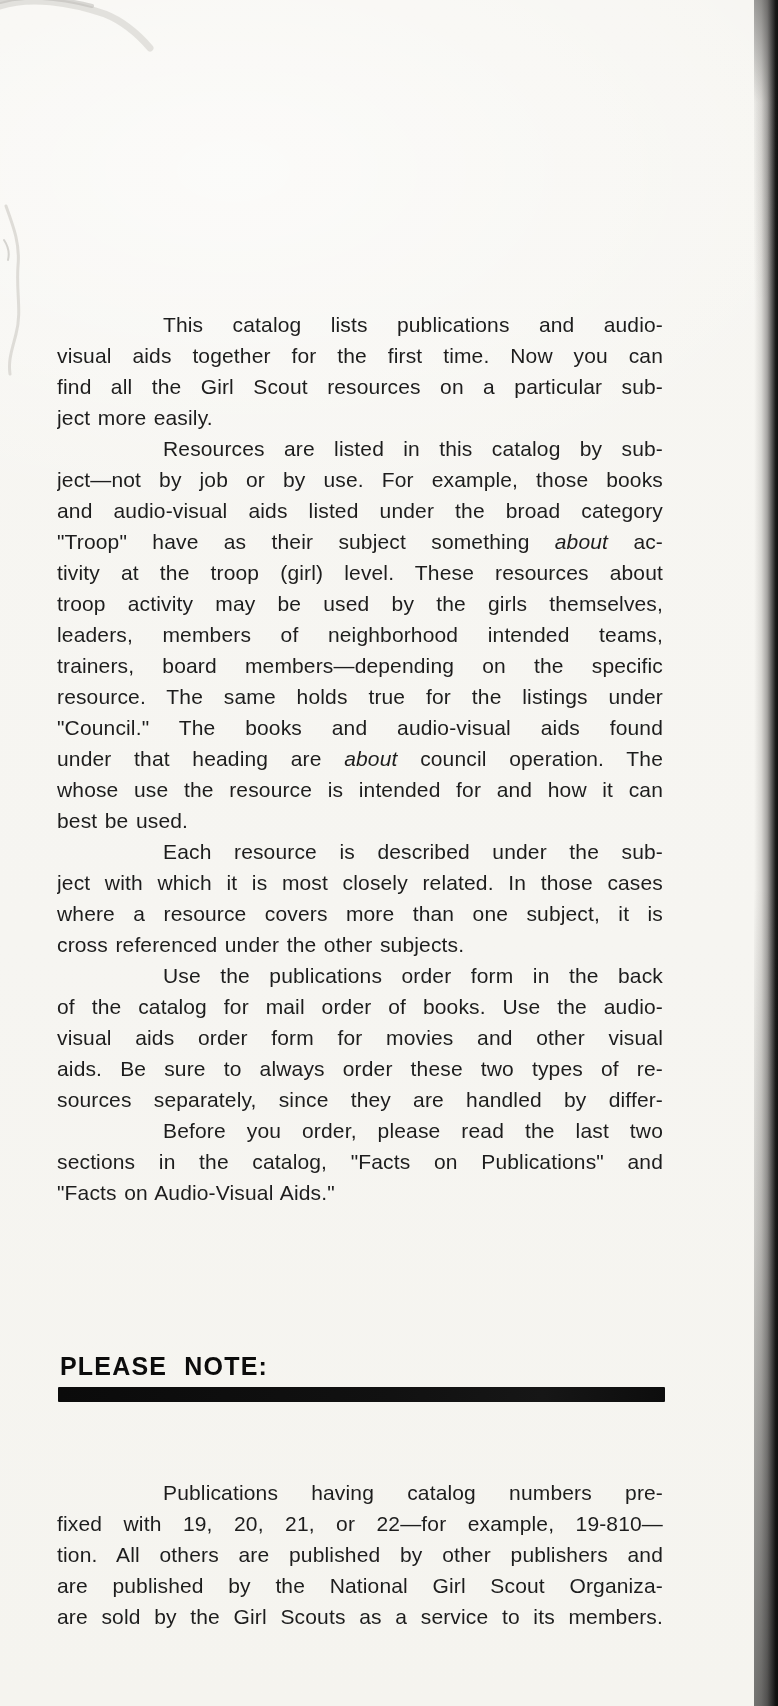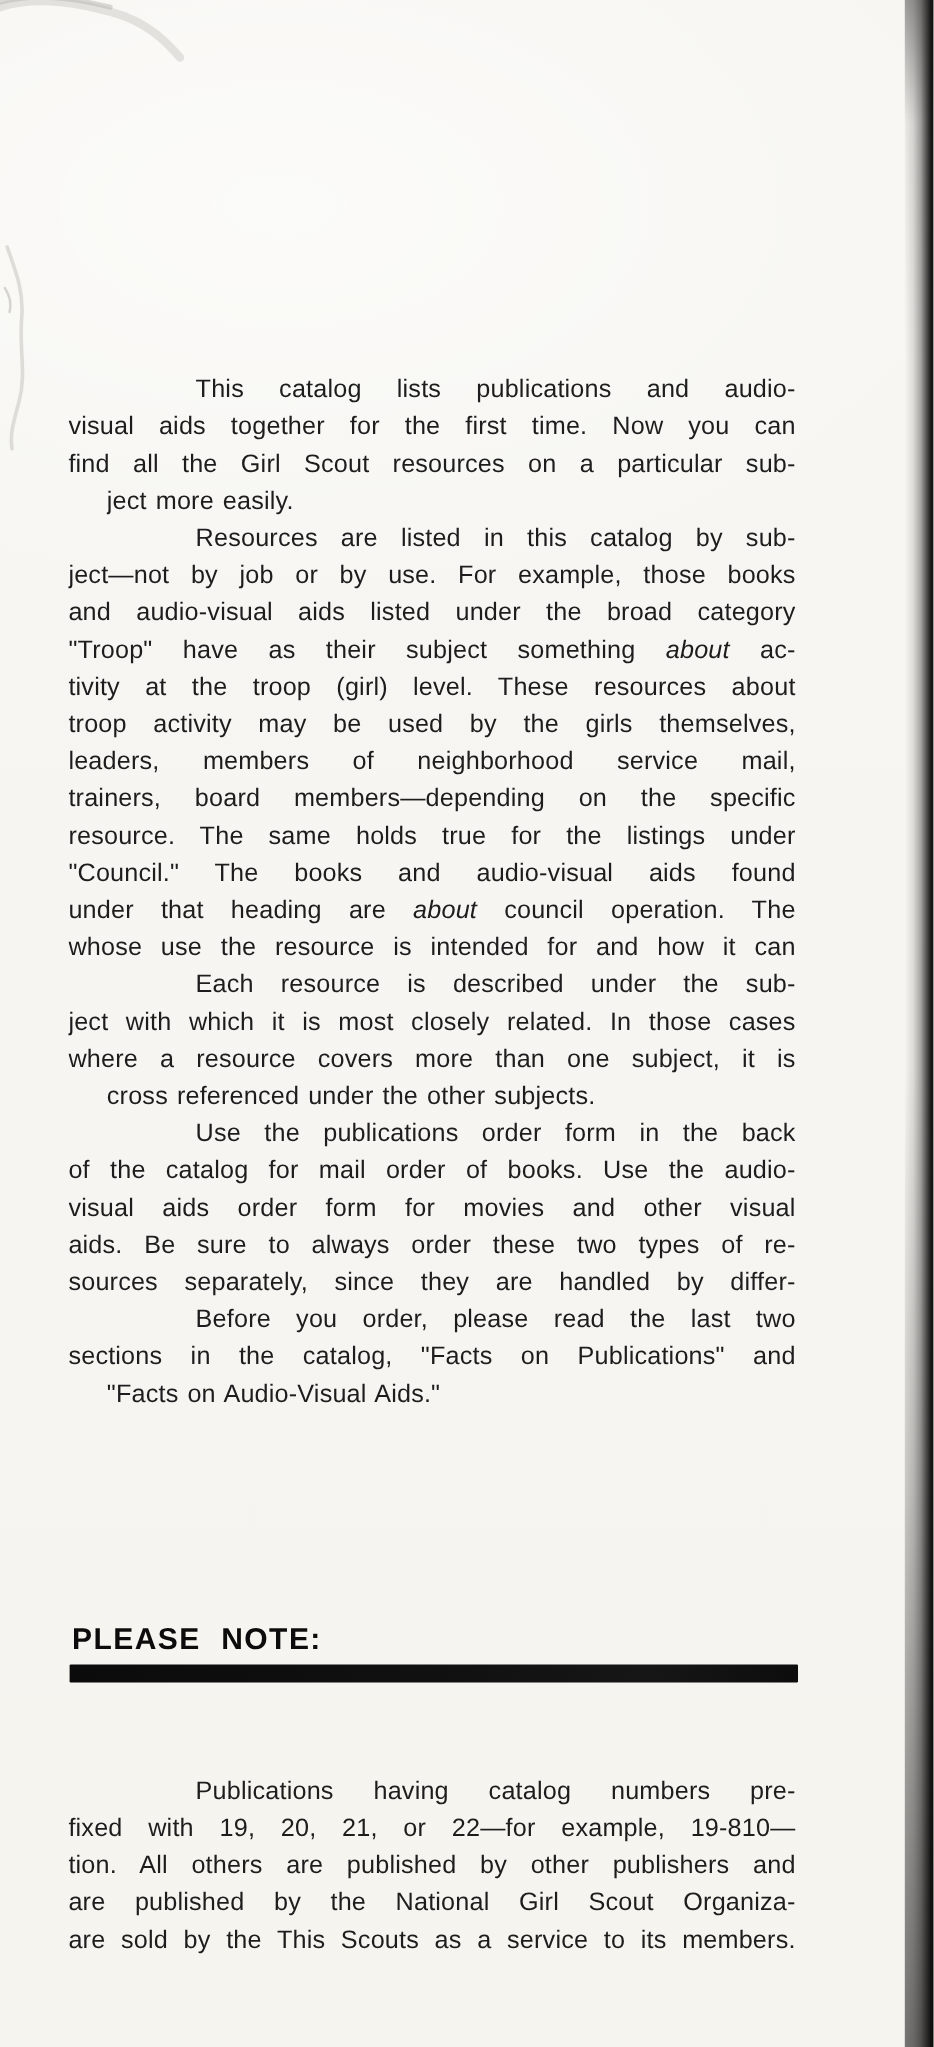--- a/index.html
+++ b/index.html
@@ -27,21 +27,21 @@
     word-spacing: 1.5px;
   }
   .copy.note { top: 1477px; }
   .para { margin: 0; }
   .tline {
     height: 31px;
     text-align: justify;
     text-align-last: justify;
     overflow: hidden;
   }
-  .tline.tlast { text-align-last: left; margin-left: 32px; }
+  .tline.tlast { text-align-last: left; }
   .tline.tindent { padding-left: 106px; }
   .tline i { font-style: italic; }
   
   .note-heading {
     position: absolute; left: 60px; top: 1352px;
     font-size: 25px; font-weight: bold;
     letter-spacing: 1.2px; word-spacing: 9px;
     color: #0c0c0c;
   }
   .note-rule {
@@ -96,26 +96,27 @@
         <div class="tline">find all the Girl Scout resources on a particular sub-</div>
         <div class="tline tlast">ject more easily.</div>
       </div>
       <div class="para">
         <div class="tline tindent">Resources are listed in this catalog by sub-</div>
         <div class="tline">ject—not by job or by use. For example, those books</div>
         <div class="tline">and audio-visual aids listed under the broad category</div>
         <div class="tline">"Troop" have as their subject something <i>about</i> ac-</div>
         <div class="tline">tivity at the troop (girl) level. These resources about</div>
         <div class="tline">troop activity may be used by the girls themselves,</div>
-        <div class="tline">leaders, members of neighborhood service mail,</div>
+        <div class="tline">leaders, members of neighborhood intended teams,</div>
         <div class="tline">trainers, board members—depending on the specific</div>
         <div class="tline">resource. The same holds true for the listings under</div>
         <div class="tline">"Council." The books and audio-visual aids found</div>
         <div class="tline">under that heading are <i>about</i> council operation. The</div>
         <div class="tline">whose use the resource is intended for and how it can</div>
+        <div class="tline tlast">best be used.</div>
       </div>
       <div class="para">
         <div class="tline tindent">Each resource is described under the sub-</div>
         <div class="tline">ject with which it is most closely related. In those cases</div>
         <div class="tline">where a resource covers more than one subject, it is</div>
         <div class="tline tlast">cross referenced under the other subjects.</div>
       </div>
       <div class="para">
         <div class="tline tindent">Use the publications order form in the back</div>
         <div class="tline">of the catalog for mail order of books. Use the audio-</div>
@@ -131,19 +132,19 @@
     </div>
 
   <div class="note-heading">PLEASE NOTE:</div>
   <div class="note-rule"></div>
   <div class="copy note">
       <div class="para">
         <div class="tline tindent">Publications having catalog numbers pre-</div>
         <div class="tline">fixed with 19, 20, 21, or 22—for example, 19-810—</div>
         <div class="tline">tion. All others are published by other publishers and</div>
         <div class="tline">are published by the National Girl Scout Organiza-</div>
-        <div class="tline">are sold by the This Scouts as a service to its members.</div>
+        <div class="tline">are sold by the Girl Scouts as a service to its members.</div>
       </div>
     </div>
 
   <div class="edge-shadow"></div>
   <div class="edge-shadow-vert"></div>
 </div>
 
 </body></html>

